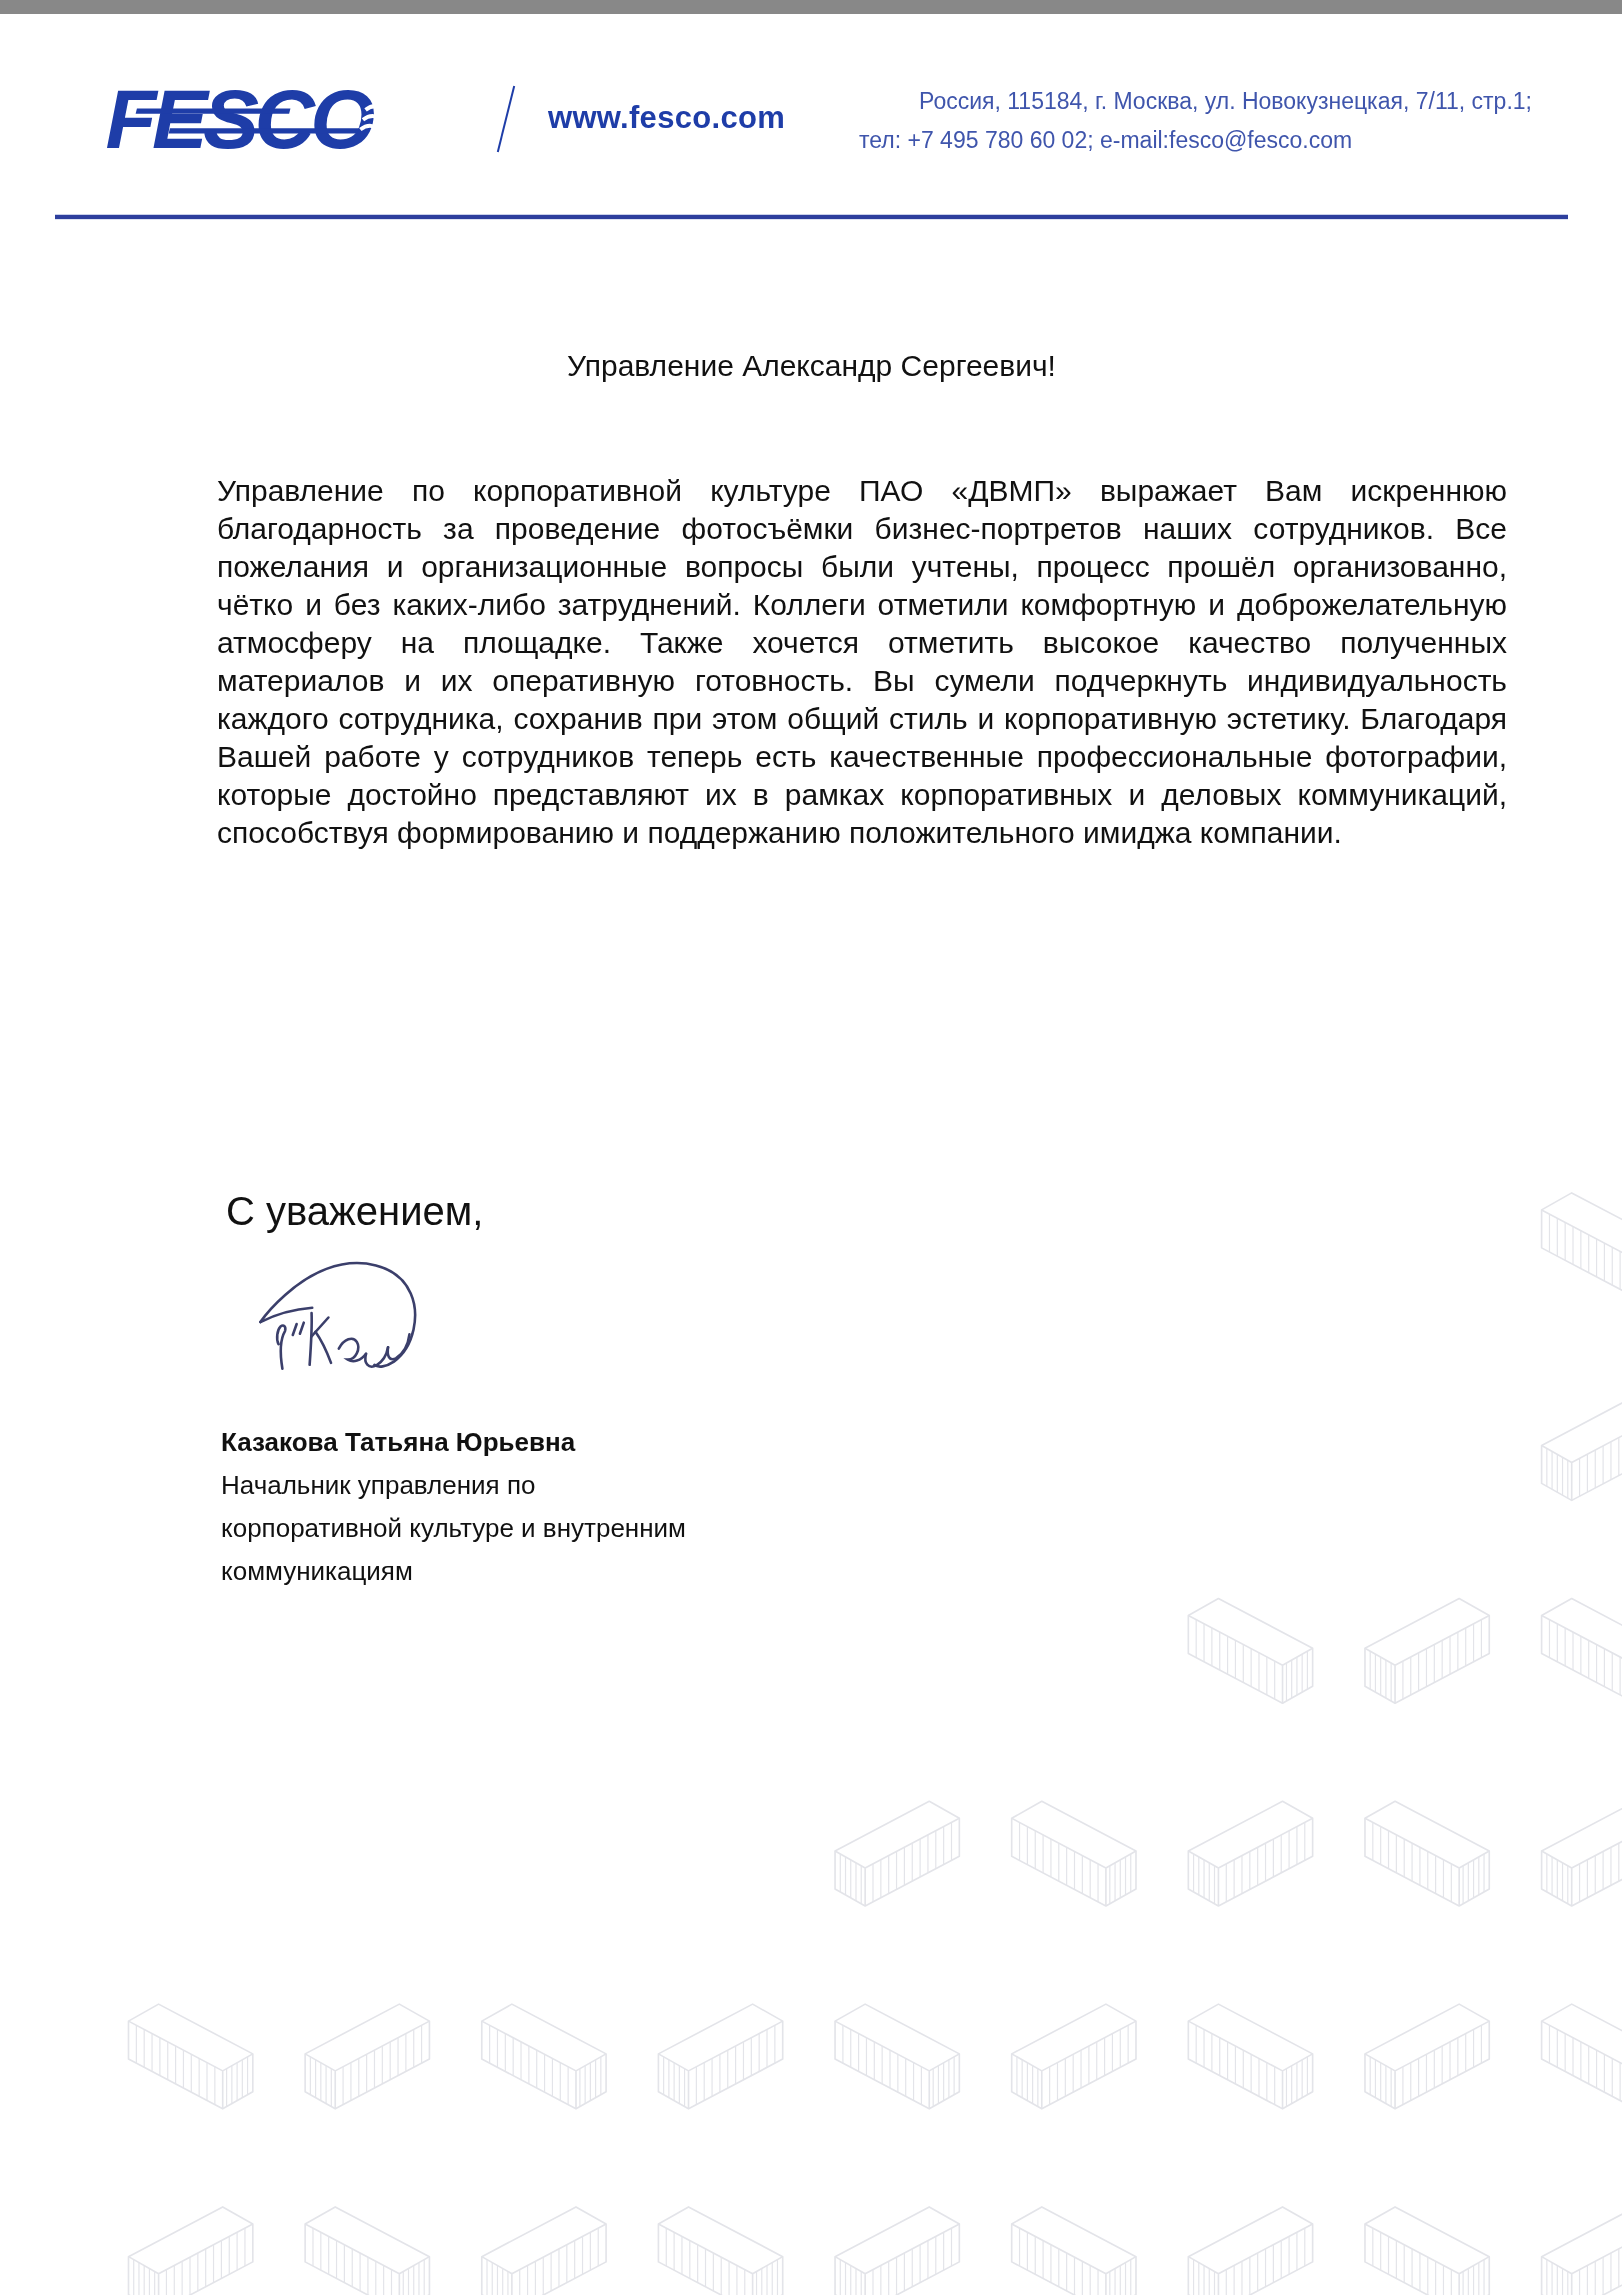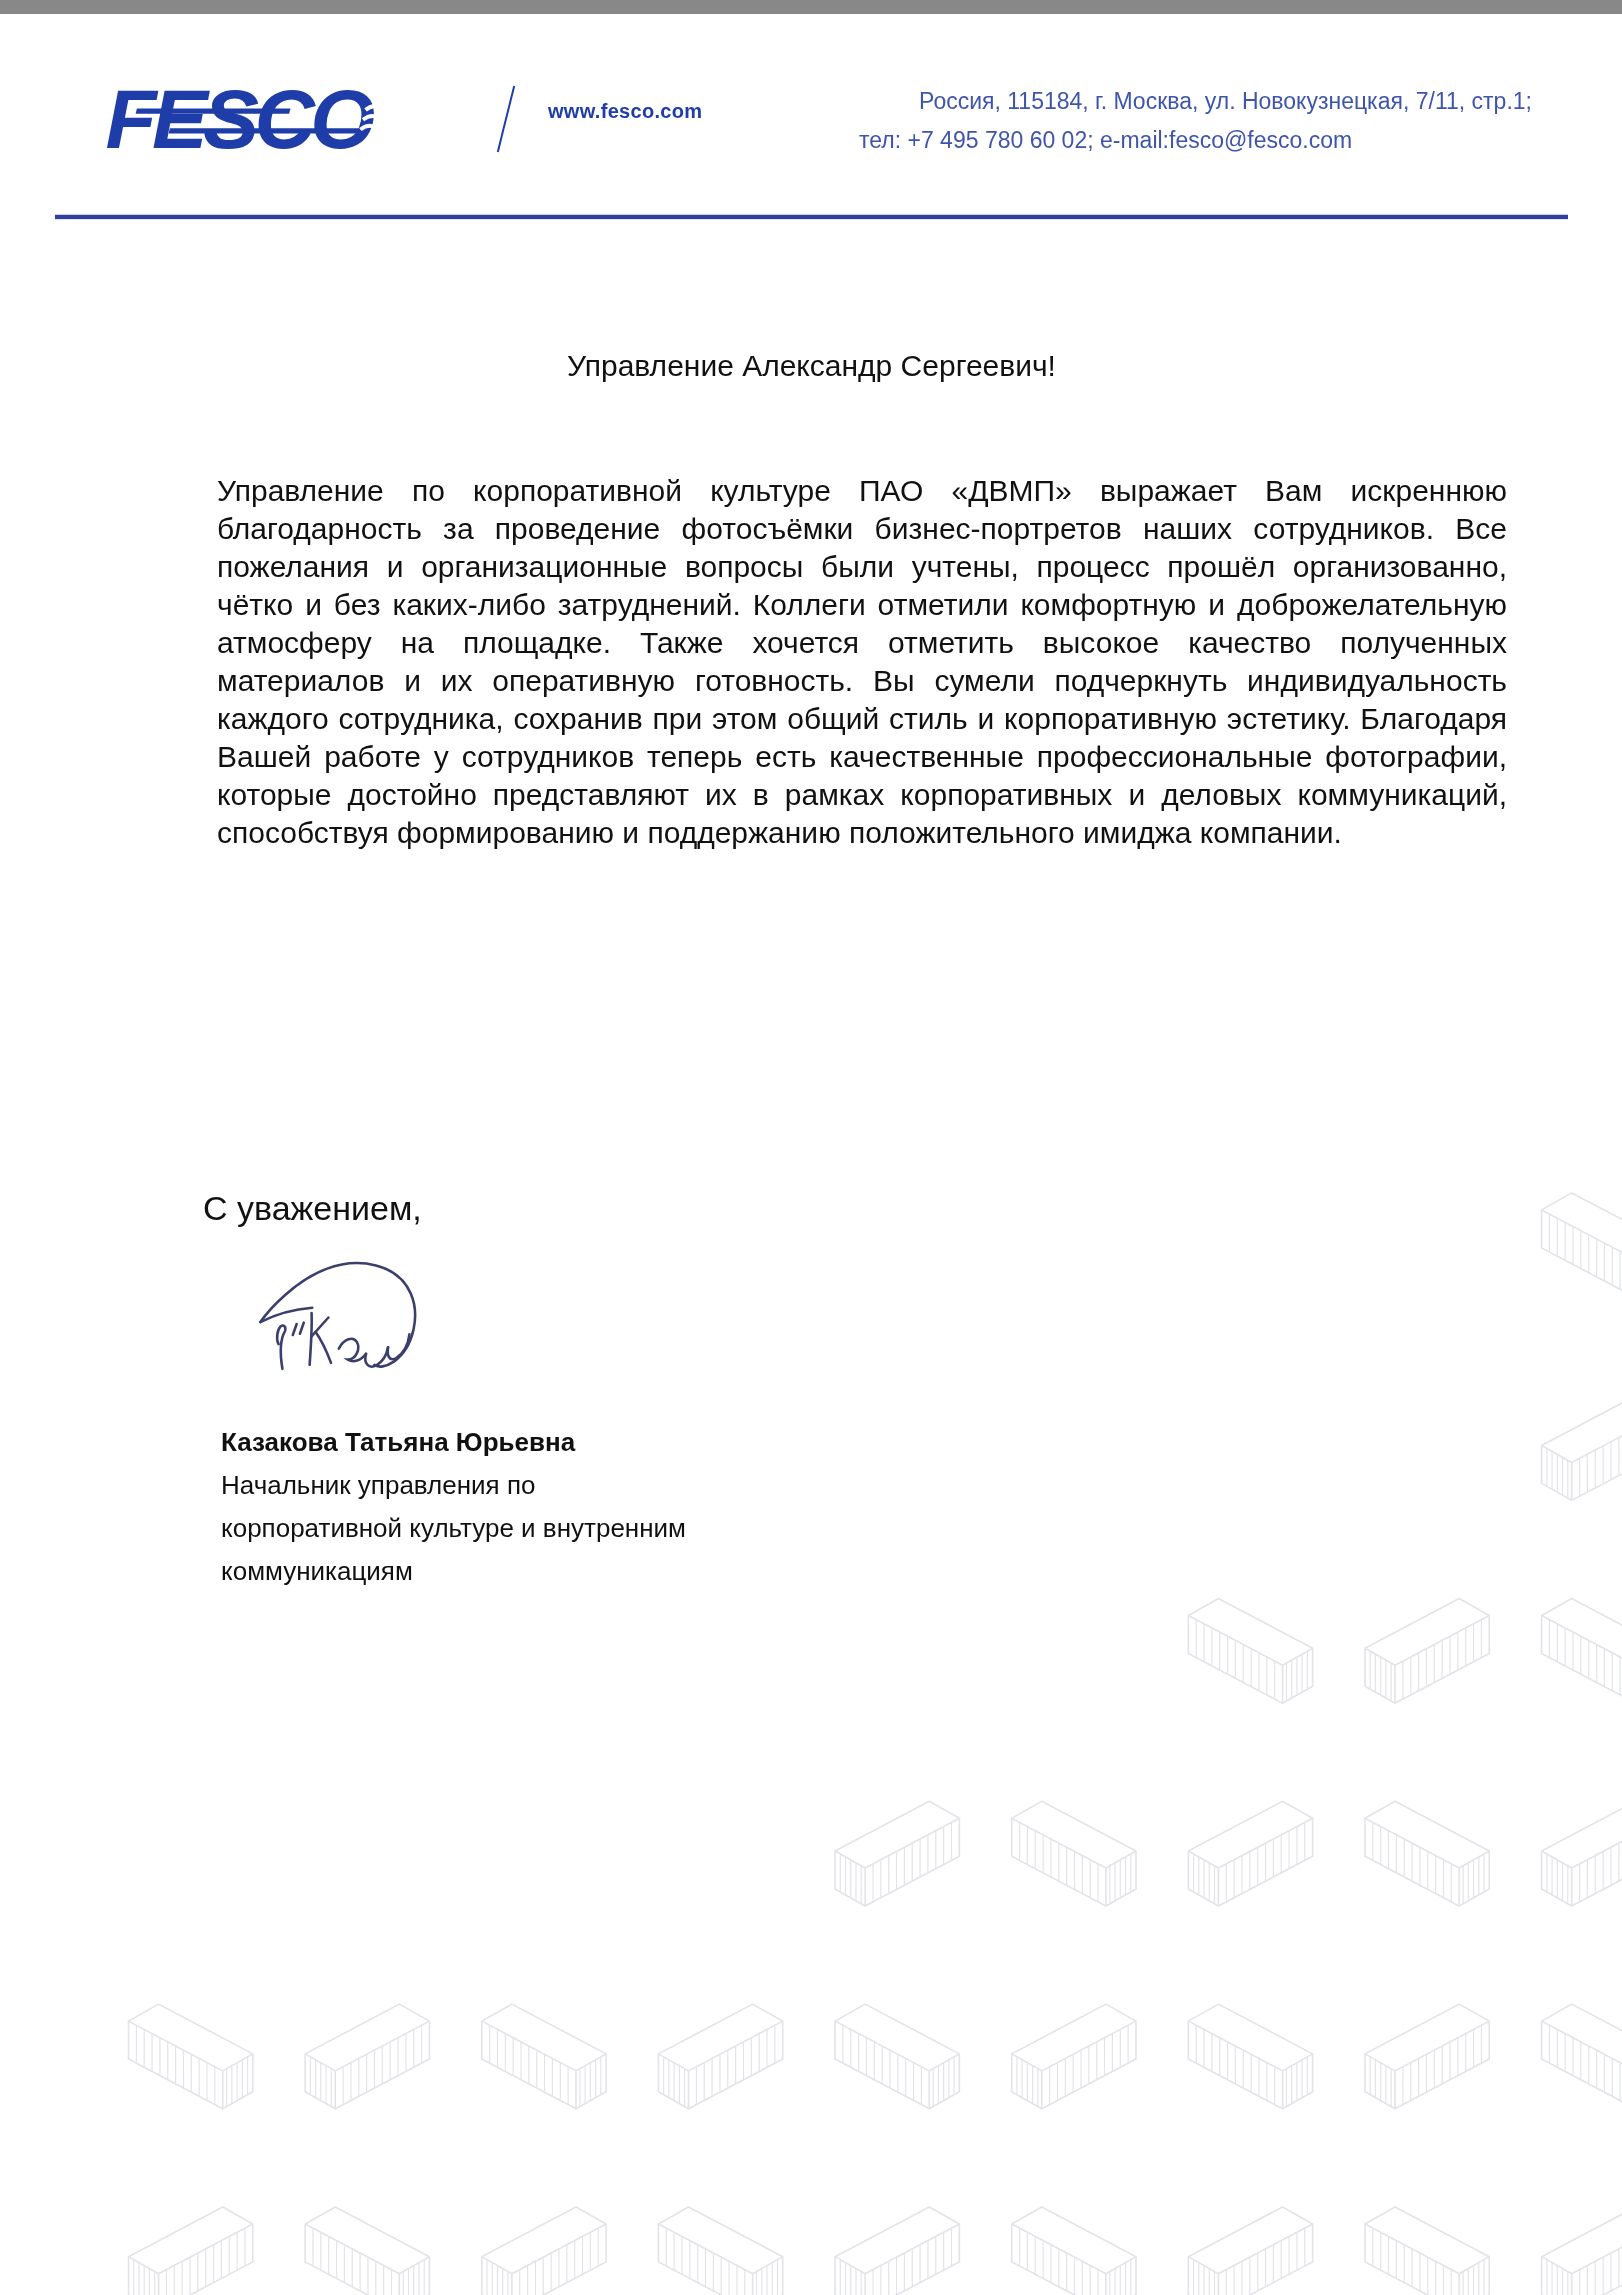--- a/index.html
+++ b/index.html
@@ -10,21 +10,21 @@
   }
   
   .wm-svg{position:absolute;left:0;top:0;z-index:0;}
   
   .logo-svg{position:absolute;left:105px;top:58px;z-index:2;}
   .logo-slash{
     position:absolute;left:505px;top:71px;height:68px;width:0;
     border-left:2.6px solid #1e3da8;transform:rotate(14deg);z-index:2;
   }
   .site-label{
-    position:absolute;left:548px;top:86px;font-size:20px;font-weight:bold;
+    position:absolute;left:548px;top:86px;font-size:31px;font-weight:bold;
     letter-spacing:0.3px;z-index:2;
   }
   .addr{
     position:absolute;left:859px;width:733px;font-size:23px;line-height:39px;
     z-index:2;
   }
   .addr-1{top:68px;text-align:center;}
   .addr-2{top:107px;}
   .rule{
     position:absolute;left:55px;top:200px;width:1513px;height:3.9px;
@@ -34,21 +34,21 @@
   .greeting{
     position:absolute;left:118px;top:335px;width:1387px;text-align:center;
     font-size:30px;z-index:2;
   }
   .para{
     position:absolute;left:217px;width:1290px;font-size:30px;line-height:38px;
     text-align:justify;z-index:2;
   }
   .para-1{top:458px;}
   .para-2{top:976px;}
-  .closing{position:absolute;left:203px;top:1175px;font-size:34px;z-index:2;}
+  .closing{position:absolute;left:226px;top:1175px;font-size:40px;z-index:2;}
   .signature{position:absolute;left:250px;top:1234px;z-index:2;}
   .signer{position:absolute;left:221px;top:1407px;width:720px;font-size:26px;line-height:43px;z-index:2;}
   .signer .name{font-weight:bold;}
 </style>
 </head>
 <body>
 
 <div class="page">
 
   <svg class="wm-svg" width="1623" height="2295" aria-hidden="true" style="color: rgb(227, 228, 233);" viewBox="0 0 2480 3508">

